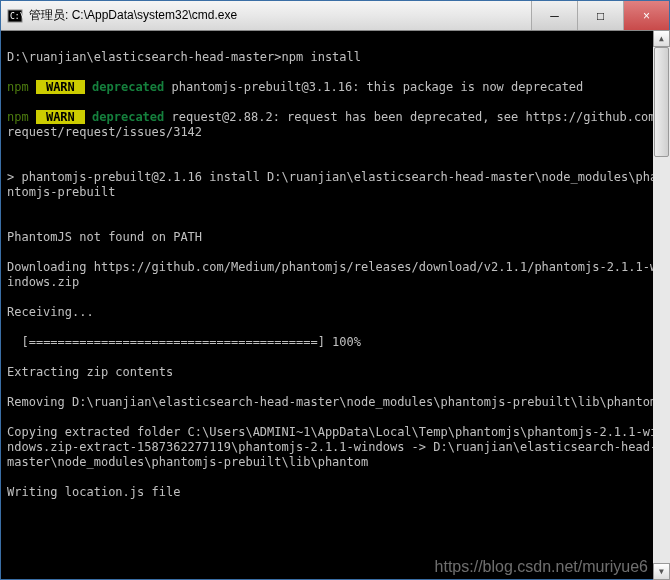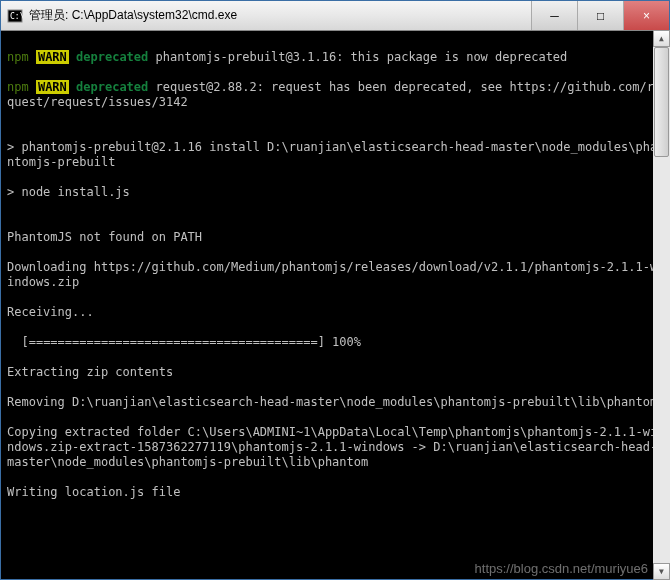--- a/index.html
+++ b/index.html
@@ -98,29 +98,29 @@
   left: 1px;
   right: 1px;
   top: 0;
   height: 110px;
   background: linear-gradient(to right, #eee, #cfcfcf);
   border: 1px solid #999;
   border-radius: 2px;
 }
 .line { display: block; }
 .npm { color: #4d7c0f; }
-.warn { background: #cccc00; color: #000; font-weight: bold; padding: 0 2px; }
+.warn { background: #cccc00; color: #000; font-weight: bold; padding: 0 10px; }
 .dep { color: #15803d; font-weight: bold; }
 .gt { color: #c0c0c0; }
 .watermark {
   position: absolute;
   bottom: 4px;
   right: 22px;
   color: rgba(200,200,200,0.55);
-  font-size: 13px;
+  font-size: 16px;
   font-family: sans-serif;
 }
 </style>
 </head>
 <body>
 
 <div class="window">
   <div class="titlebar">
     <span class="titlebar-icon">
       <svg width="16" height="16" viewBox="0 0 16 16">
@@ -130,25 +130,25 @@
     </span>
     <span class="titlebar-title">管理员: C:\AppData\system32\cmd.exe</span>
     <div class="win-controls">
       <div class="win-btn min">─</div>
       <div class="win-btn max">□</div>
       <div class="win-btn close">×</div>
     </div>
   </div>
 
   <div class="terminal">
+<span class="line">D:\ruanjian\elasticsearch-head-master&gt;npm install</span>
 <span class="line"><span class="npm">npm </span><span class="warn">WARN</span><span class="dep"> deprecated </span><span>phantomjs-prebuilt@3.1.16: this package is now deprecated</span></span>
 <span class="line"><span class="npm">npm </span><span class="warn">WARN</span><span class="dep"> deprecated </span><span>request@2.88.2: request has been deprecated, see https://github.com/request/request/issues/3142</span></span>
 <span class="line"></span>
 <span class="line gt">&gt; phantomjs-prebuilt@2.1.16 install D:\ruanjian\elasticsearch-head-master\node_modules\phantomjs-prebuilt</span>
-<span class="line gt">&gt; node install.js</span>
 <span class="line"></span>
 <span class="line">PhantomJS not found on PATH</span>
 <span class="line">Downloading https://github.com/Medium/phantomjs/releases/download/v2.1.1/phantomjs-2.1.1-windows.zip</span>
 <span class="line">Receiving...</span>
 <span class="line">  [========================================] 100%</span>
 <span class="line">Extracting zip contents</span>
 <span class="line">Removing D:\ruanjian\elasticsearch-head-master\node_modules\phantomjs-prebuilt\lib\phantom</span>
 <span class="line">Copying extracted folder C:\Users\ADMINI~1\AppData\Local\Temp\phantomjs\phantomjs-2.1.1-windows.zip-extract-1587362277119\phantomjs-2.1.1-windows -&gt; D:\ruanjian\elasticsearch-head-master\node_modules\phantomjs-prebuilt\lib\phantom</span>
 <span class="line">Writing location.js file</span>
 

